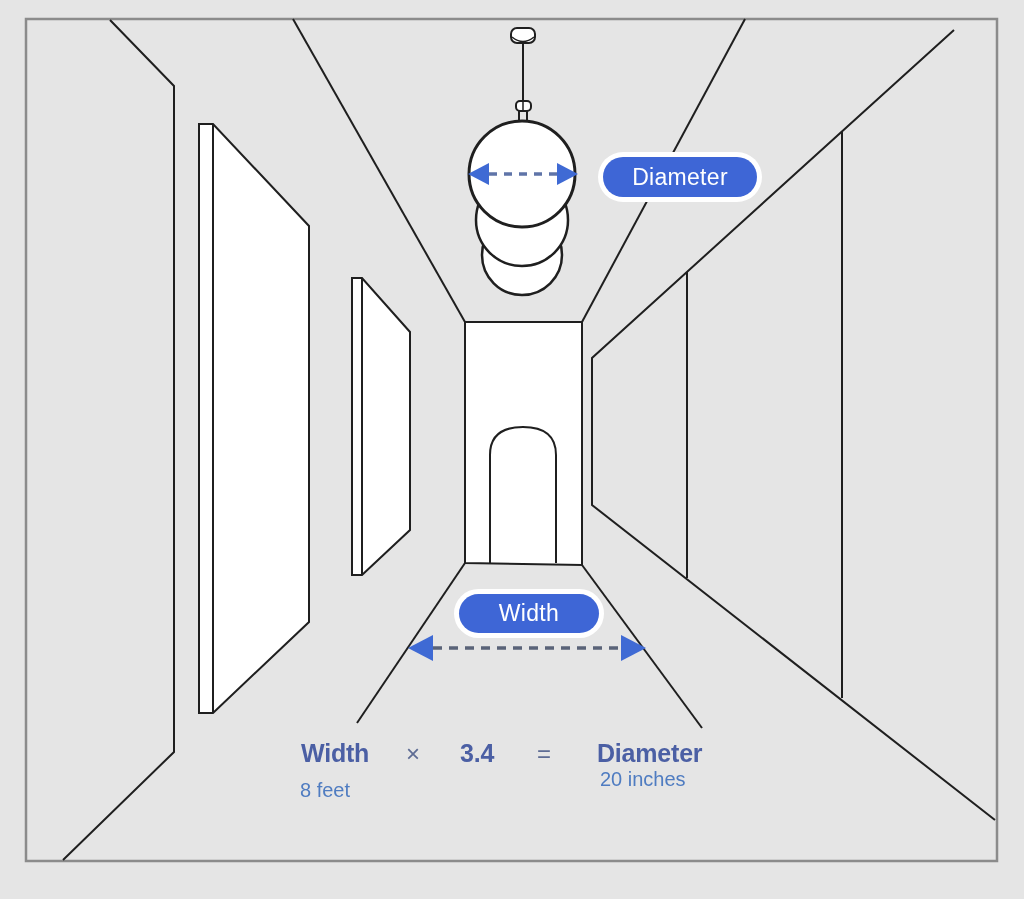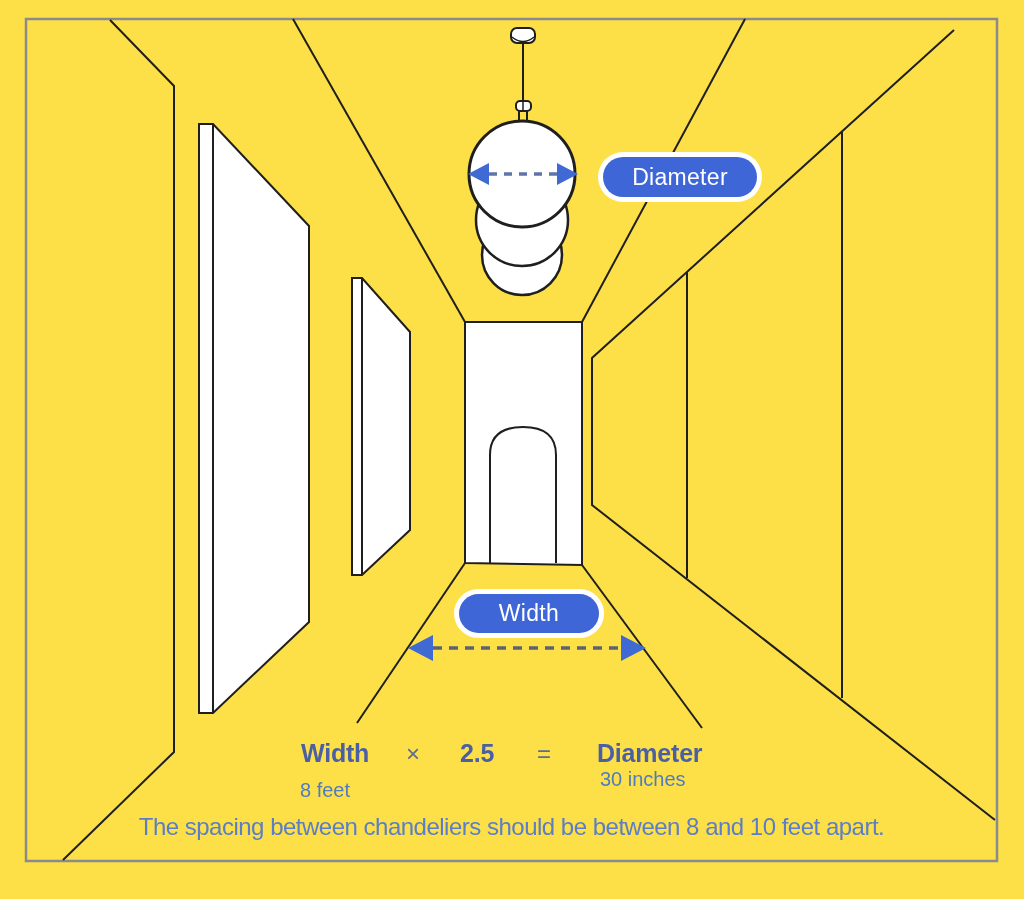--- a/index.html
+++ b/index.html
@@ -5,21 +5,21 @@
   html, body {
     margin: 0;
     padding: 0;
     background: #ffffff;
     font-family: "Liberation Sans", "DejaVu Sans", sans-serif;
   }
   #stage {
     position: relative;
     width: 1024px;
     height: 899px;
-    background: #fde047;
+    background: #e5e5e5;
     overflow: hidden;
   }
   #lineart {
     position: absolute;
     left: 0; top: 0;
     width: 1024px;
     height: 899px;
   }
   .badge {
     position: absolute;
@@ -137,20 +137,19 @@
   <div class="badge" id="diameter-badge">
     <span>Diameter</span>
   </div>
   <div class="badge" id="width-badge">
     <span>Width</span>
   </div>
 
   <div class="fml-term" style="left:301px; top:739px;">Width</div>
   <div class="fml-sub" style="left:300px; top:767px;margin-top:12px;">8 feet</div>
   <div class="fml-op" style="left:406px; top:740px;">×</div>
-  <div class="fml-term" style="left:460px; top:739px;">2.5</div>
+  <div class="fml-term" style="left:460px; top:739px;">3.4</div>
   <div class="fml-op" style="left:537px; top:740px;">=</div>
   <div class="fml-term" style="left:597px; top:739px;">Diameter</div>
-  <div class="fml-sub" style="left:600px; top:768px;">30 inches</div>
+  <div class="fml-sub" style="left:600px; top:768px;">20 inches</div>
 
-  <div id="note-line">The spacing between chandeliers should be between 8 and 10 feet apart.</div>
 
 </div>
 
 </body></html>

